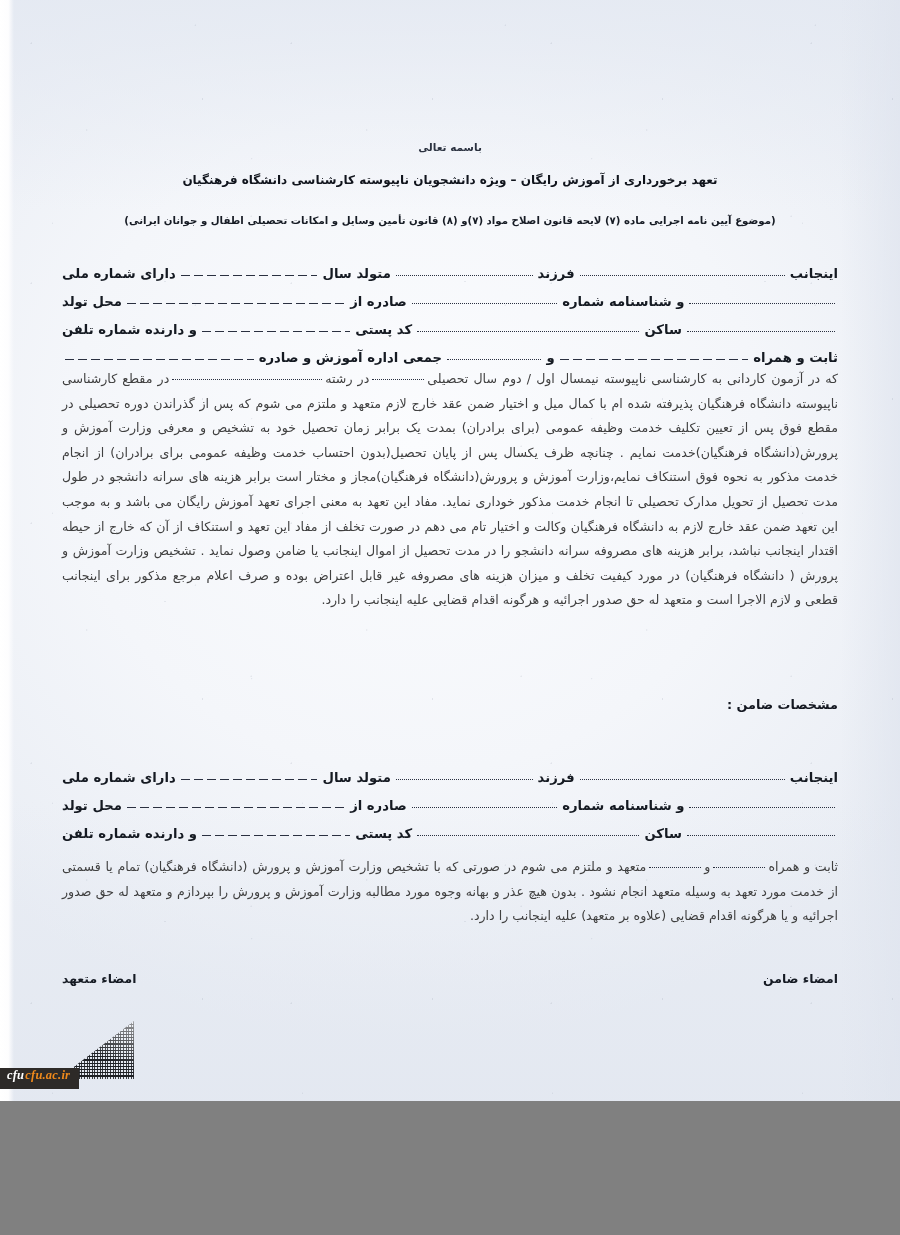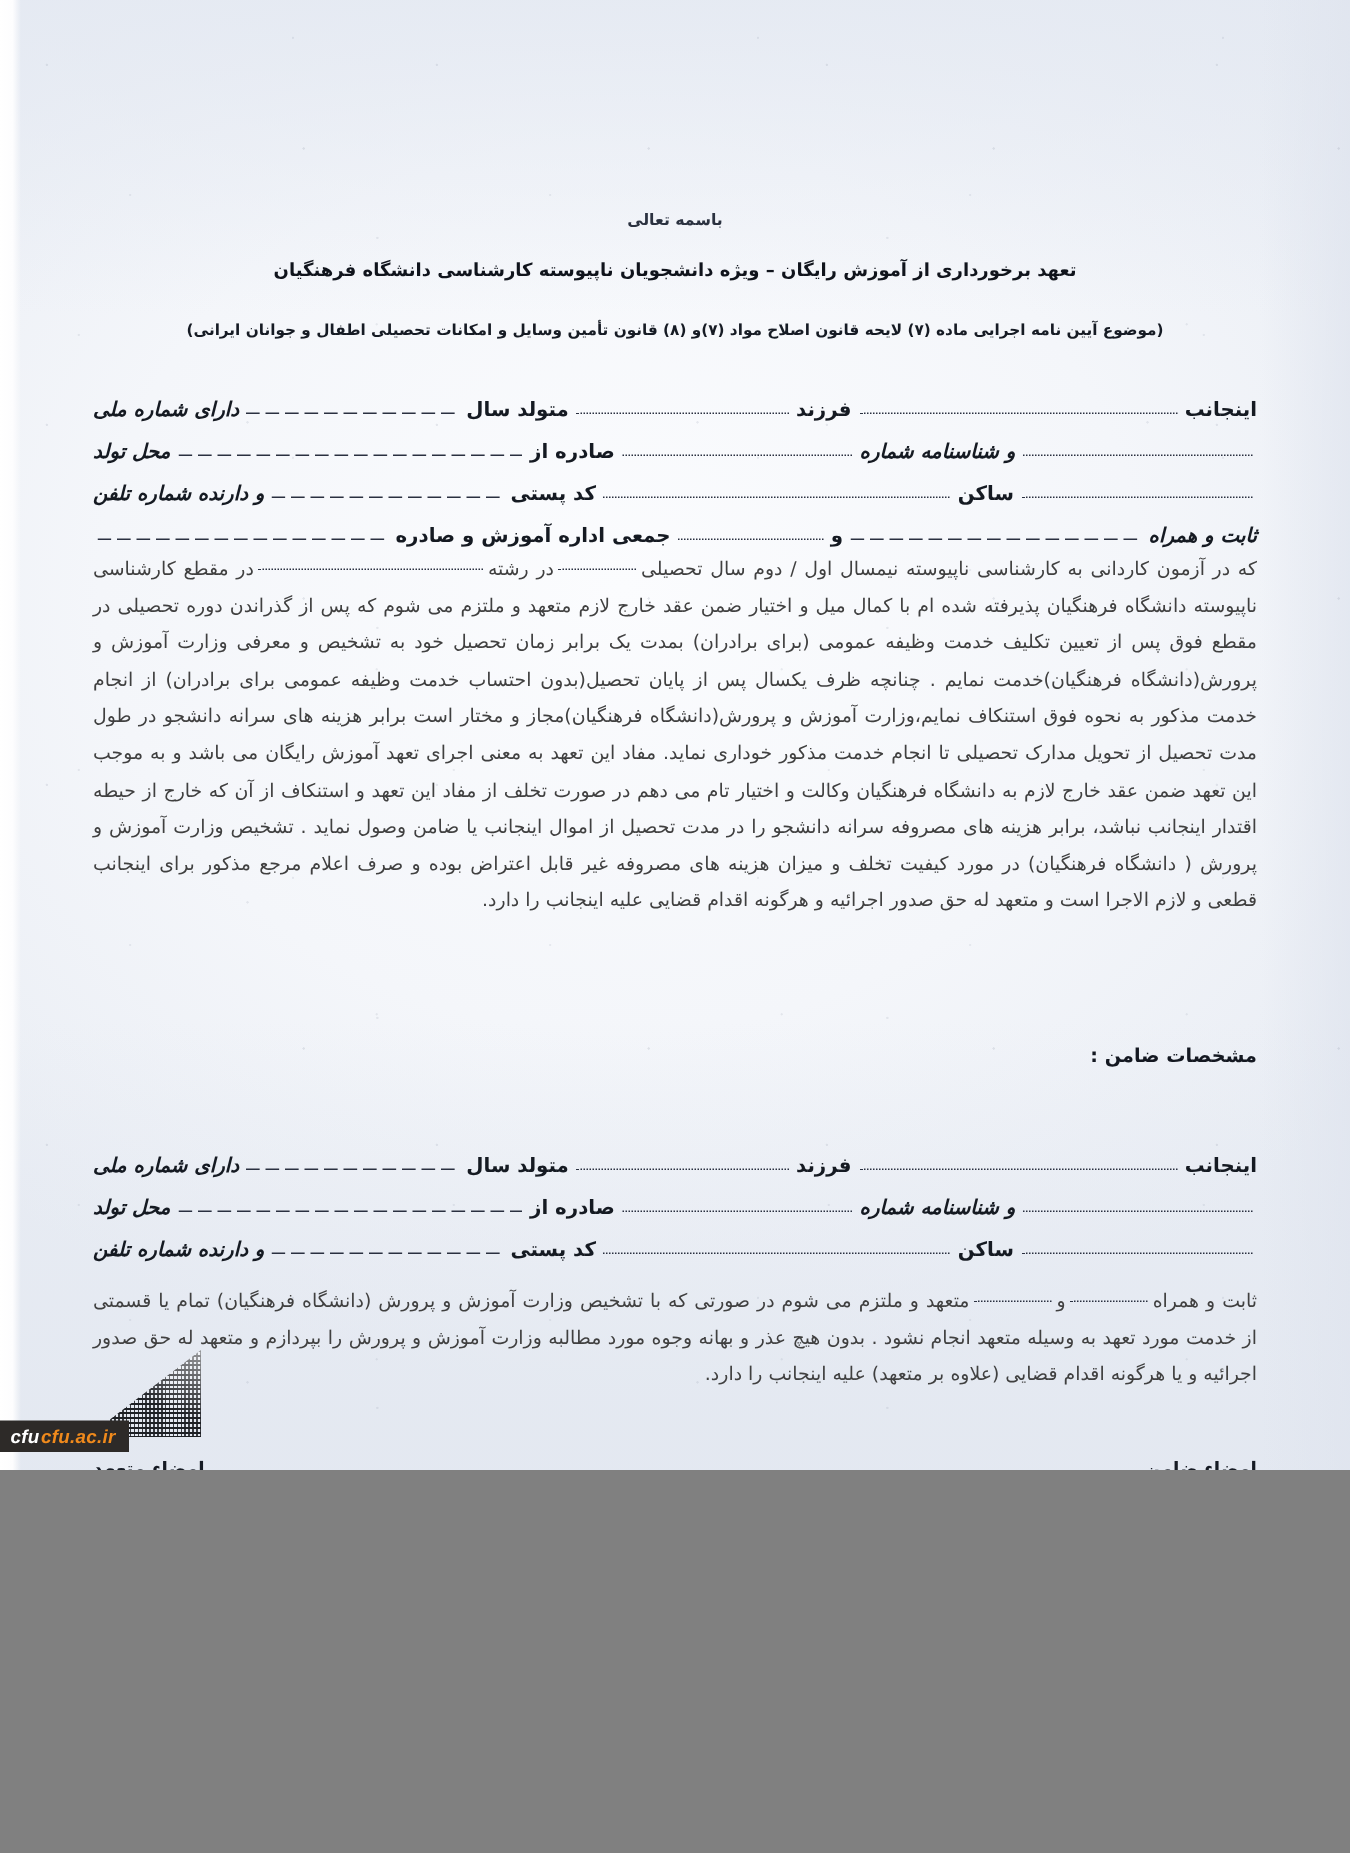--- a/index.html
+++ b/index.html
@@ -5,21 +5,21 @@
 <style>
   html, body {
     margin: 0;
     padding: 0;
     background: #808080;
   }
 
   .scan-page {
     position: relative;
     width: 900px;
-    height: 980px;
+    height: 1101px;
     margin: 0 auto;
     overflow: hidden;
     background: #eef1f6;
     font-family: "DejaVu Sans", "Liberation Sans", sans-serif;
     color: #1b1f28;
     direction: rtl;
   }
 
   
   .paper-base {
@@ -121,21 +121,21 @@
     align-items: flex-end;
     justify-content: flex-start;
     height: 28px;
     font-size: 13.2px;
     font-weight: 600;
     color: #151a22;
     white-space: nowrap;
     gap: 2px;
   }
   .form-line .lbl { flex: 0 0 auto; letter-spacing: .6px; }
-  .form-line .lbl.wide { letter-spacing: 2.4px; font-style: italic; }
+  .form-line .lbl.wide { letter-spacing: 2.4px; }
 
   .dots {
     flex: 1 1 auto;
     min-width: 26px;
     border-bottom: 1.3px dotted #2a3040;
     margin: 0 3px 5px;
     height: 0;
   }
   .dots.g2 { flex-grow: 2; }
   .dots.g3 { flex-grow: 3; }
@@ -226,25 +226,24 @@
     inset: 0;
     background: linear-gradient(200deg, rgba(255,255,255,.55) 0%, rgba(255,255,255,0) 55%);
   }
 
   
   .watermark {
     position: absolute;
     left: 0;
     bottom: 12px;
     display: flex;
-    align-items: center;
     height: 21px;
     padding: 0 9px 0 7px;
     background: #2d2a28;
-    font-family: Liberation Sans, sans-serif;
+    font-family: Liberation Serif, serif;
     font-style: italic;
     font-weight: 700;
     font-size: 12.5px;
     letter-spacing: .2px;
     direction: ltr;
   }
   .watermark .wm-mark { color: #ffffff; }
   .watermark .wm-url { color: #f08a1c; margin-left: 1px; }
 </style>
 </head>

